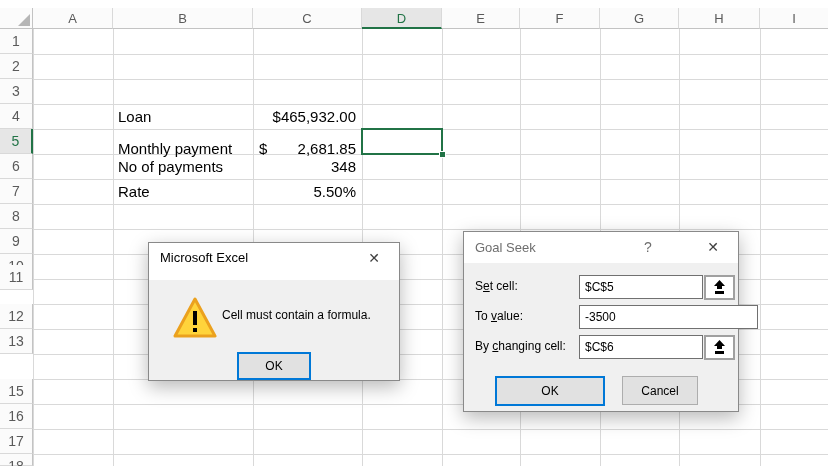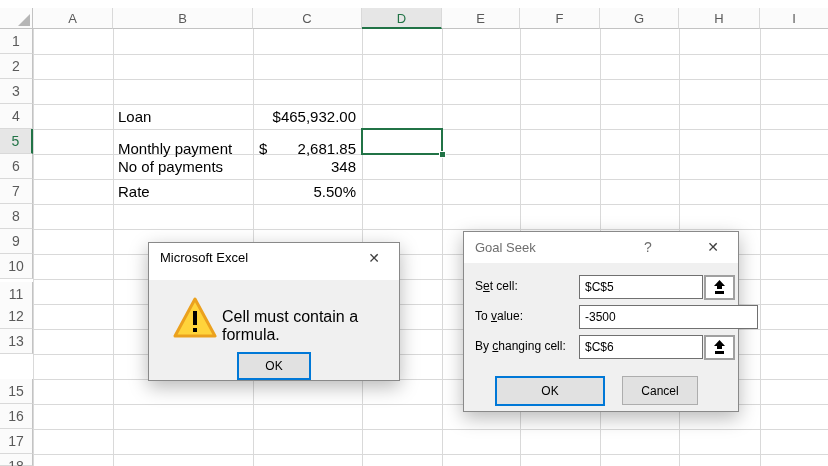--- a/index.html
+++ b/index.html
@@ -42,21 +42,21 @@
             text-align:center; line-height:30px; font-size:14px; color:#404040; cursor:default; }
   .helpq { position:absolute; top:0; right:80px; width:20px; height:30px;
            text-align:center; line-height:30px; font-size:14px; color:#6e6e6e; }
 
   
   #alert { left:148px; top:242px; width:252px; height:139px; }
   #alert .titlebar { color:#000; }
   #alert-body { position:relative; height:108px; }
   #warn-icon { position:absolute; left:24px; top:17px; }
   #alert-msg { position:absolute; left:73px; top:28px; width:170px;
-               font-size:16px; color:#000; }
+               font-size:12px; color:#000; }
   #alert-ok { position:absolute; left:88px; top:72px; width:74px; height:28px;
               background:#e1e1e1; border:2px solid #0078d7; font-size:12px;
               font-family:"Liberation Sans", sans-serif; }
 
   
   #goalseek { left:463px; top:231px; width:276px; height:181px; }
   #goalseek .titlebar { color:#6e6e6e; height:31px; line-height:31px; }
   .gs-row { position:absolute; left:0; width:100%; height:25px; }
   .gs-label { position:absolute; left:11px; top:4px; font-size:12px; color:#000; }
   .gs-label .accel { text-decoration:underline; }
@@ -96,21 +96,21 @@
       <div class="rowhead" style="top: 29px; height: 25px; line-height: 25px;">1</div>
       <div class="rowhead" style="top: 54px; height: 25px; line-height: 25px;">2</div>
       <div class="rowhead" style="top: 79px; height: 25px; line-height: 25px;">3</div>
       <div class="rowhead" style="top: 104px; height: 25px; line-height: 25px;">4</div>
       <div class="rowhead sel" style="top: 129px; height: 25px; line-height: 25px;">5</div>
       <div class="rowhead" style="top: 154px; height: 25px; line-height: 25px;">6</div>
       <div class="rowhead" style="top: 179px; height: 25px; line-height: 25px;">7</div>
       <div class="rowhead" style="top: 204px; height: 25px; line-height: 25px;">8</div>
       <div class="rowhead" style="top: 229px; height: 25px; line-height: 25px;">9</div>
       <div class="rowhead" style="top: 254px; height: 25px; line-height: 25px;">10</div>
-      <div class="rowhead" style="top: 282px; height: 25px; line-height: 25px; text-align: center;">11</div>
+      <div class="rowhead" style="top: 265px; height: 25px; line-height: 25px; text-align: center;">11</div>
       <div class="rowhead" style="top: 304px; height: 25px; line-height: 25px;">12</div>
       <div class="rowhead" style="top: 329px; height: 25px; line-height: 25px;">13</div>
       <div class="rowhead" style="top: 354px; height: 25px; line-height: 25px; margin-top: 46px;">14</div>
       <div class="rowhead" style="top: 379px; height: 25px; line-height: 25px;">15</div>
       <div class="rowhead" style="top: 404px; height: 25px; line-height: 25px;">16</div>
       <div class="rowhead" style="top: 429px; height: 25px; line-height: 25px;">17</div>
       <div class="rowhead" style="top: 454px; height: 12px; line-height: 25px;">18</div>
       <div class="gridline" style="left: 33px; top: 29px; width: 1px; height: 437px;"></div>
       <div class="gridline" style="left: 113px; top: 29px; width: 1px; height: 437px;"></div>
       <div class="gridline" style="left: 253px; top: 29px; width: 1px; height: 437px;"></div>

